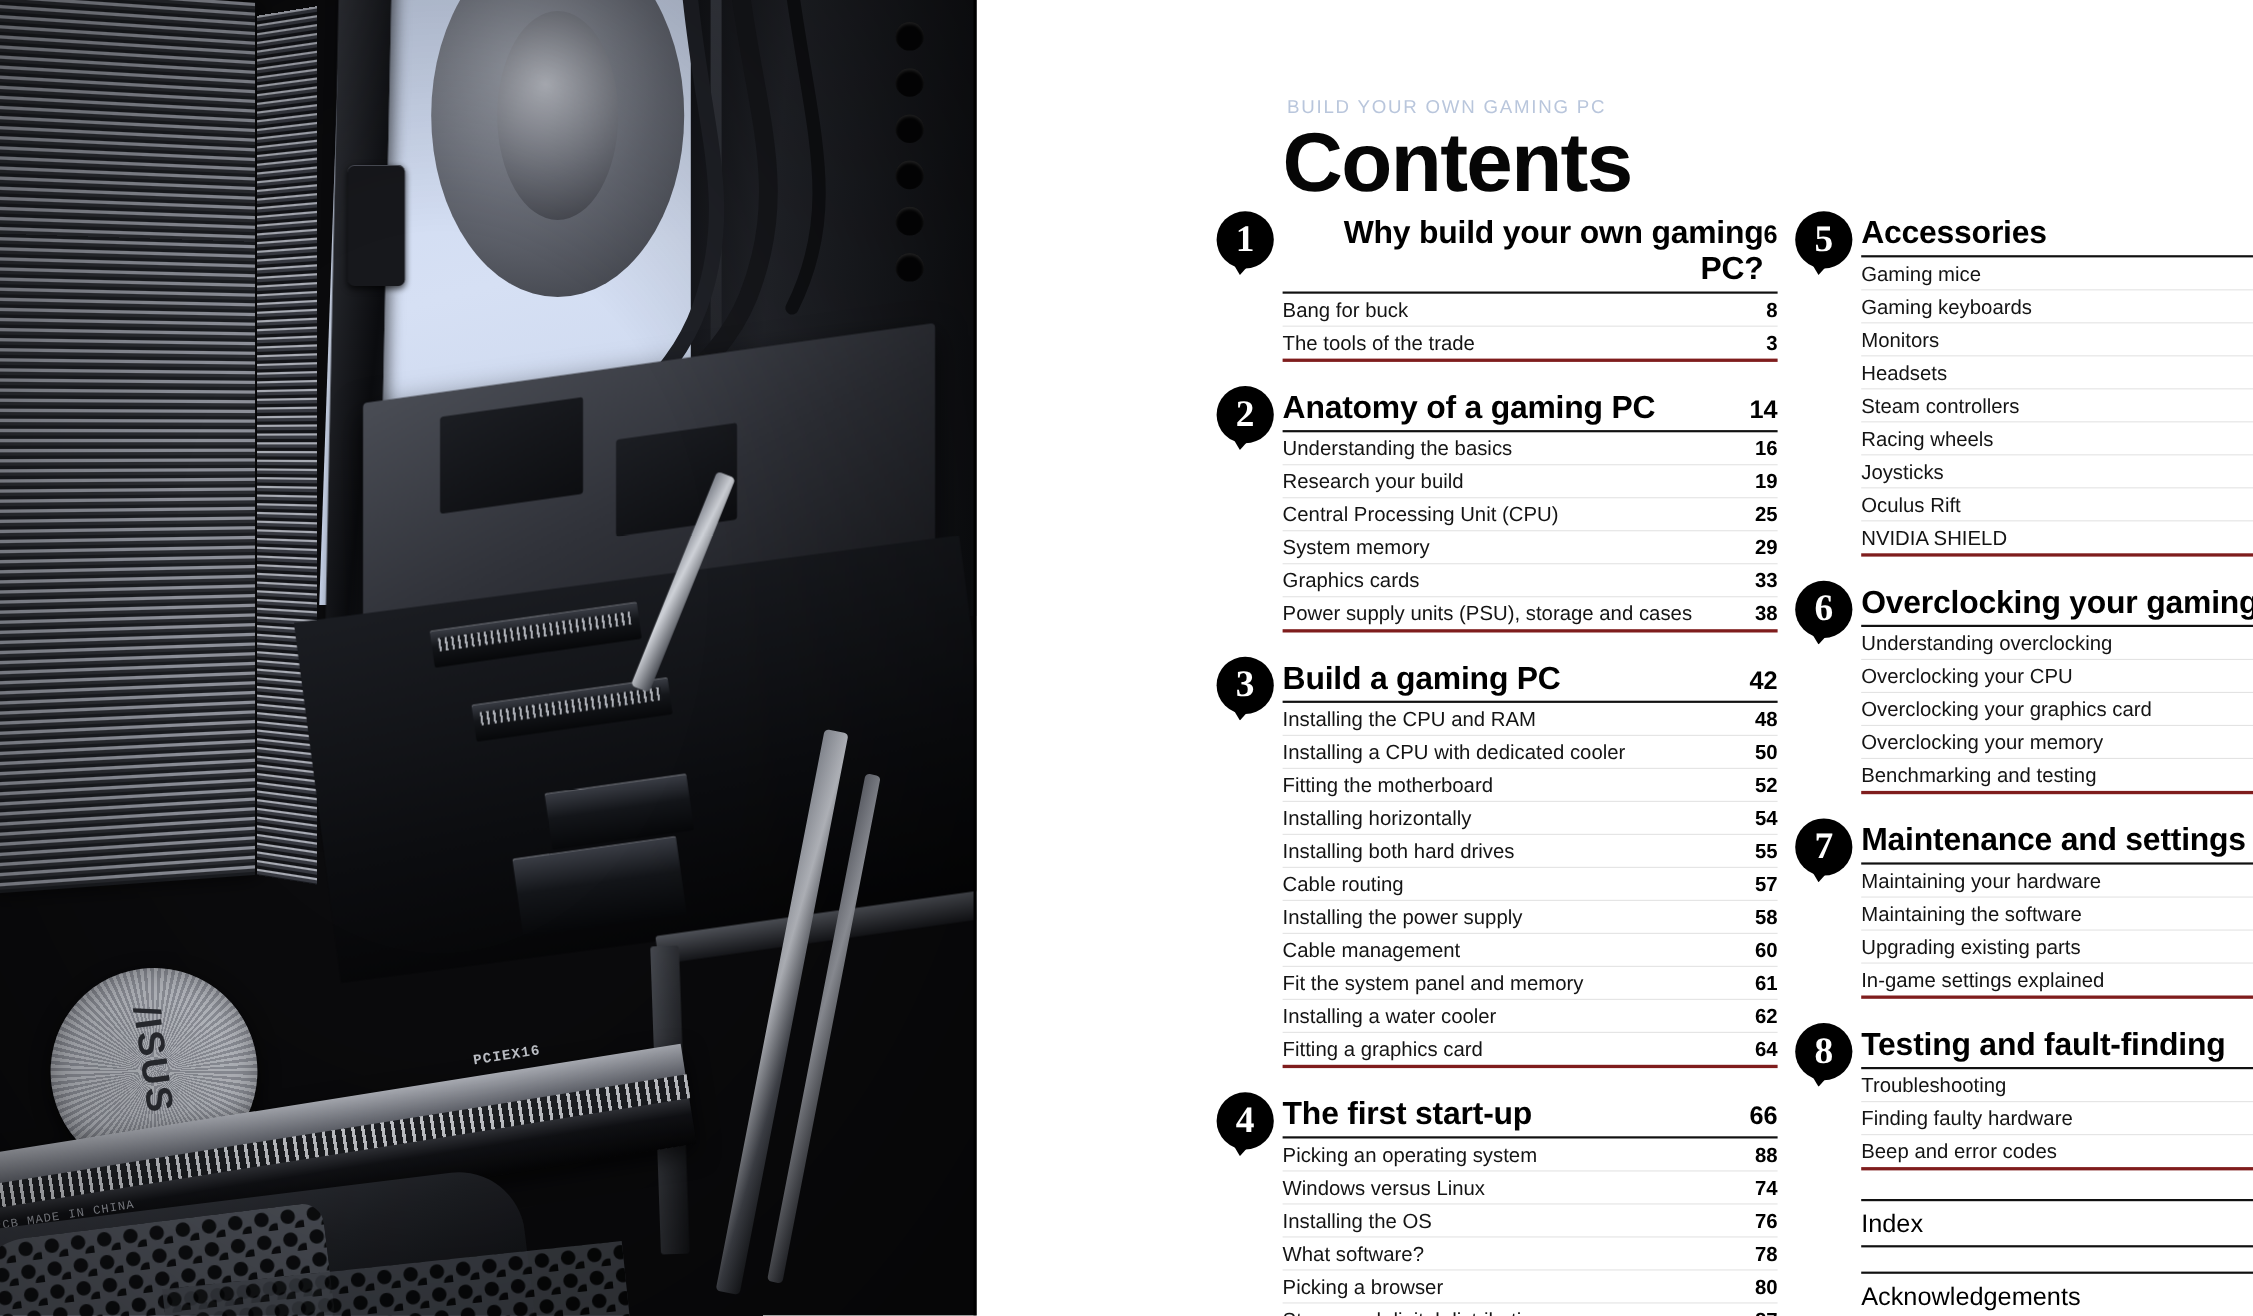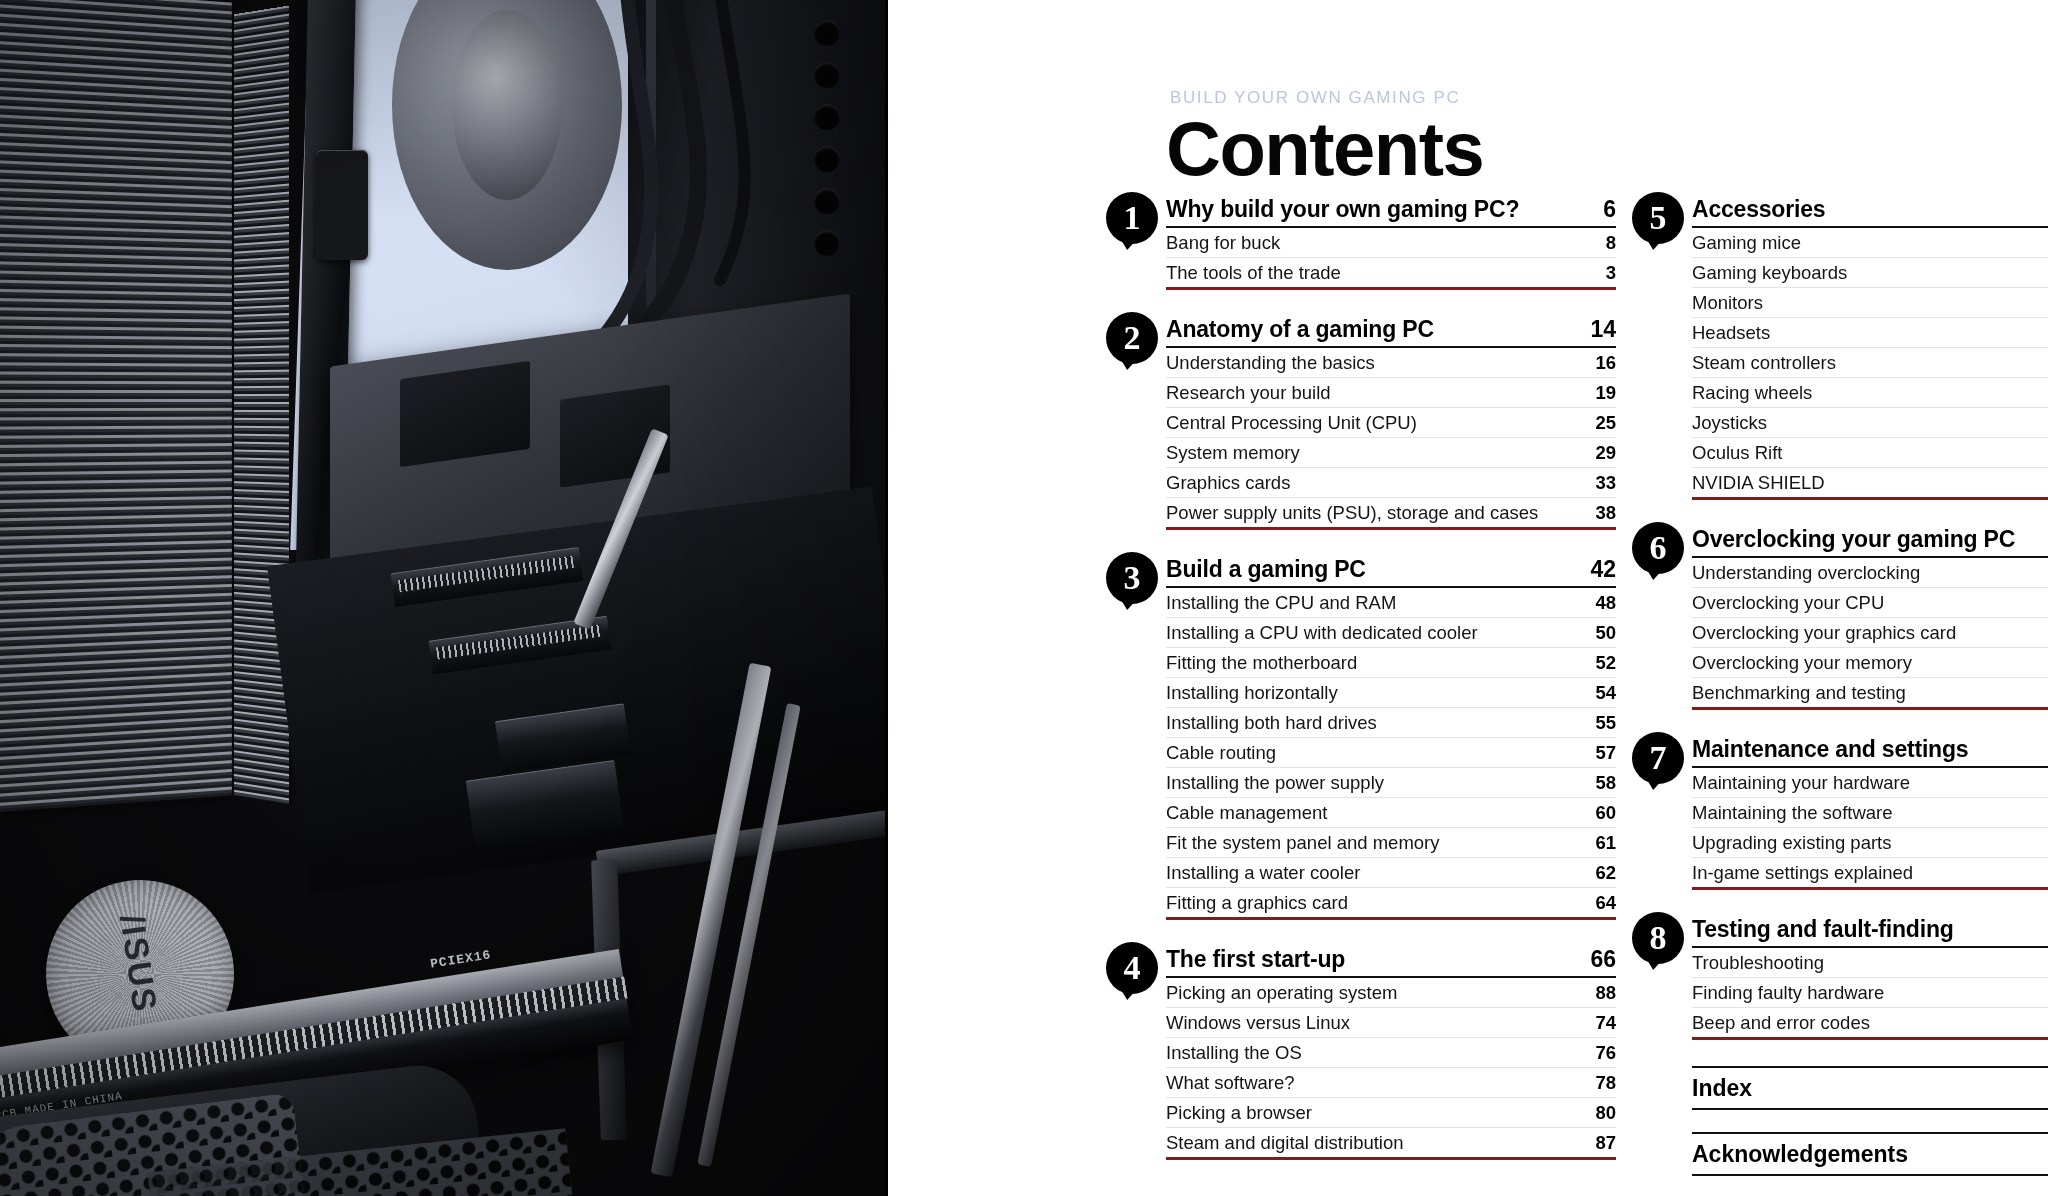--- a/index.html
+++ b/index.html
@@ -296,21 +296,21 @@
     background:#000;
     clip-path:polygon(0 0,100% 0,40% 100%);
   }
 
   .chapter-head {
     display:flex; align-items:baseline; justify-content:space-between;
     border-bottom:2.5px solid #111;
     padding-bottom:3px;
   }
   .chapter-title {
-    font-size:23px; font-weight:700; color:#000; letter-spacing:-.2px;text-align:right;
+    font-size:29px; font-weight:700; color:#000; letter-spacing:-.2px;text-align:right;
   }
   .chapter-page {
     font-size:23px; font-weight:700; color:#000;
   }
 
   .entry {
     display:flex; align-items:baseline; justify-content:space-between;
     border-bottom:1px solid #e3e3e3;
     padding:4px 0 3px;
   }
@@ -318,21 +318,21 @@
   .entry-title { font-size:18.5px; color:#141414; font-weight:400; }
   .entry-page  { font-size:18.5px; color:#000; font-weight:700; }
 
   .plain { margin-bottom:22px; }
   .plain-wrap {
     border-top:2.5px solid #111;
     border-bottom:2.5px solid #111;
     padding:7px 0 6px;
     display:flex; align-items:baseline; justify-content:space-between;
   }
-  .plain-title { font-size:23px; font-weight:700; color:#000; }
+  .plain-title { font-size:23px; font-weight:400; color:#000; }
 </style>
 </head>
 <body>
 
 <div class="spread">
 
   <div class="photo-page">
     <div class="ph sky"></div>
     <div class="ph sky2"></div>
     <div class="ph case-right"></div>

